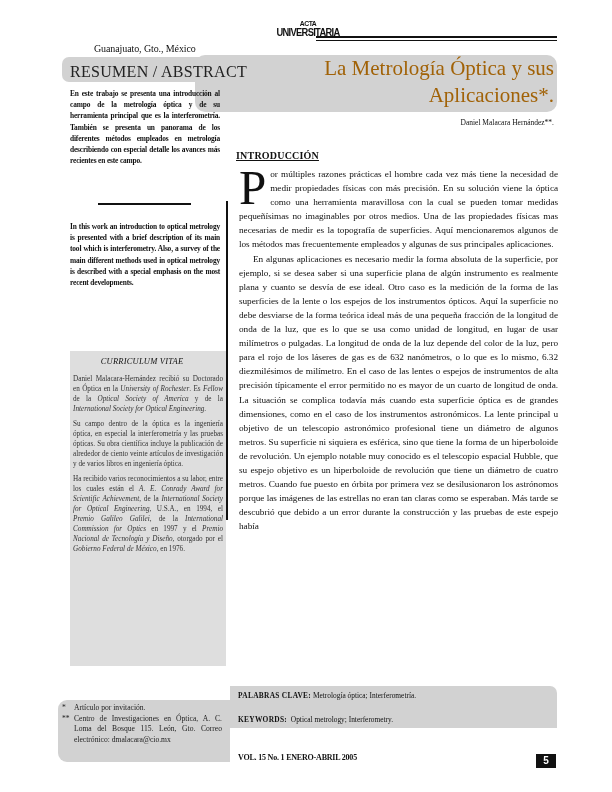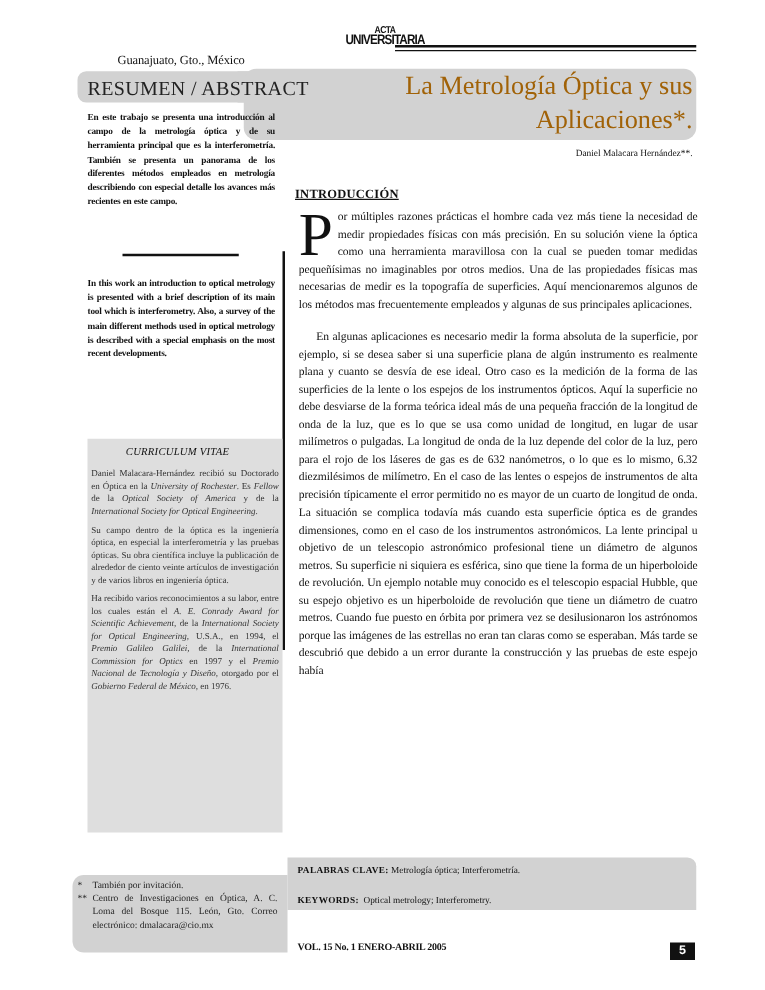--- a/index.html
+++ b/index.html
@@ -48,21 +48,21 @@
   .foot { left: 62px; top: 703px; width: 160px; font-size: 7.6px; line-height: 10.6px; color: #222; }
   .foot .fn { display: flex; }
   .foot .mark { width: 12px; flex: none; }
   .foot .txt { text-align: justify; }
 
   
   .h-intro { left: 236px; top: 150px; font-size: 10px; font-weight: bold; letter-spacing: 0.2px; text-decoration: underline; }
   .body { left: 239px; top: 167px; width: 319px; font-size: 9.25px; line-height: 14.1px;
           text-align: justify; letter-spacing: -0.05px; }
   .body p { margin: 0; }
-  .body p + p { margin-top: 11px; text-indent: 14px; }
+  .body p + p { text-indent: 14px; }
   .dropcap { float: left; font-size: 49px; line-height: 40px; margin: 1px 4px 0 0; font-weight: normal; }
 
   
   .kw-box { left: 230px; top: 686px; width: 327px; height: 42px; background: #d2d2d2;
             border-radius: 0 7px 0 0; }
   .kw1 { left: 238px; top: 691px; font-size: 7.4px; }
   .kw2 { left: 238px; top: 715px; font-size: 7.4px; }
   .kw1 b, .kw2 b { letter-spacing: 0.3px; }
 
   .vol { left: 238px; top: 753px; font-size: 8px; font-weight: bold; letter-spacing: -0.2px; }
@@ -101,21 +101,21 @@
 <div class="abs cv-body">
   <p><span>Daniel Malacara-Hernández recibió su Doctorado en Óptica en la </span><i>University of Rochester</i><span>. Es </span><i>Fellow</i><span> de la </span><i>Optical Society of America</i><span> y de la </span><i>International Society for Optical Engineering</i><span>.</span></p>
   <p>Su campo dentro de la óptica es la ingeniería óptica, en especial la interferometría y las pruebas ópticas. Su obra científica incluye la publicación de alrededor de ciento veinte artículos de investigación y de varios libros en ingeniería óptica.</p>
   <p><span>Ha recibido varios reconocimientos a su labor, entre los cuales están el </span><i>A. E. Conrady Award for Scientific Achievement</i><span>, de la </span><i>International Society for Optical Engineering</i><span>, U.S.A., en 1994, el </span><i>Premio Galileo Galilei</i><span>, de la </span><i>International Commission for Optics</i><span> en 1997 y el </span><i>Premio Nacional de Tecnología y Diseño</i><span>, otorgado por el </span><i>Gobierno Federal de México</i><span>, en 1976.</span></p>
 </div>
 
 <div class="abs foot-box"></div>
 <div class="abs foot">
   <div class="fn">
     <span class="mark">*</span>
-    <span class="txt">También por invitación.</span>
+    <span class="txt">Artículo por invitación.</span>
   </div>
   <div class="fn">
     <span class="mark">**</span>
     <span class="txt">Centro de Investigaciones en Óptica, A. C. Loma del Bosque 115. León, Gto. Correo electrónico: dmalacara@cio.mx</span>
   </div>
 </div>
 
 <div class="abs h-intro">INTRODUCCIÓN</div>
 <div class="abs body">
   <p><span class="dropcap">P</span><span>or múltiples razones prácticas el hombre cada vez más tiene la necesidad de medir propiedades físicas con más precisión. En su solución viene la óptica como una herramienta maravillosa con la cual se pueden tomar medidas pequeñísimas no imaginables por otros medios. Una de las propiedades físicas mas necesarias de medir es la topografía de superficies. Aquí mencionaremos algunos de los métodos mas frecuentemente empleados y algunas de sus principales aplicaciones.</span></p>

